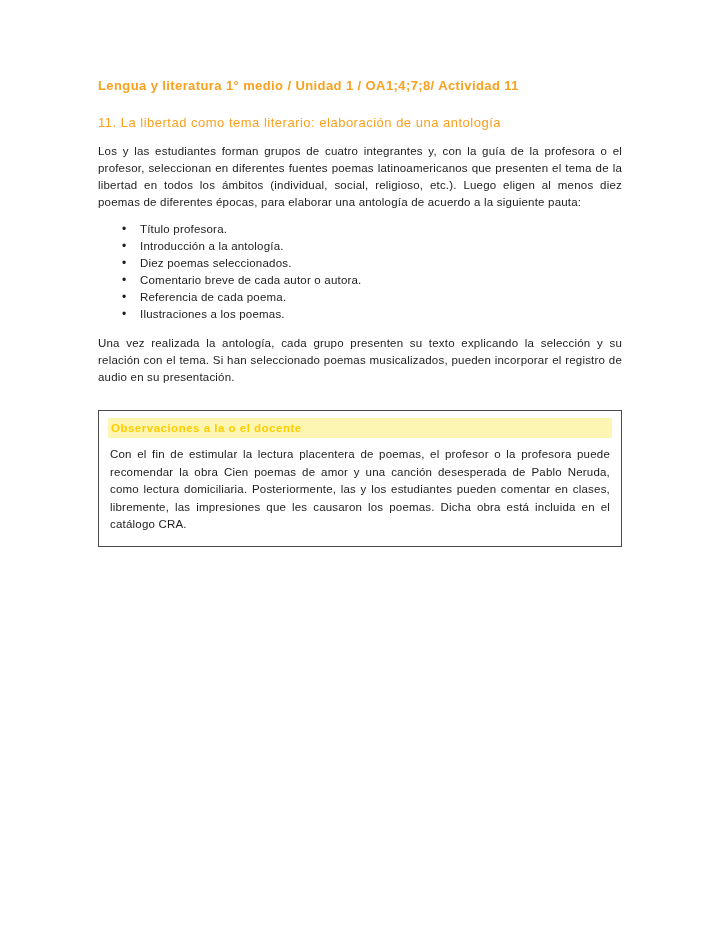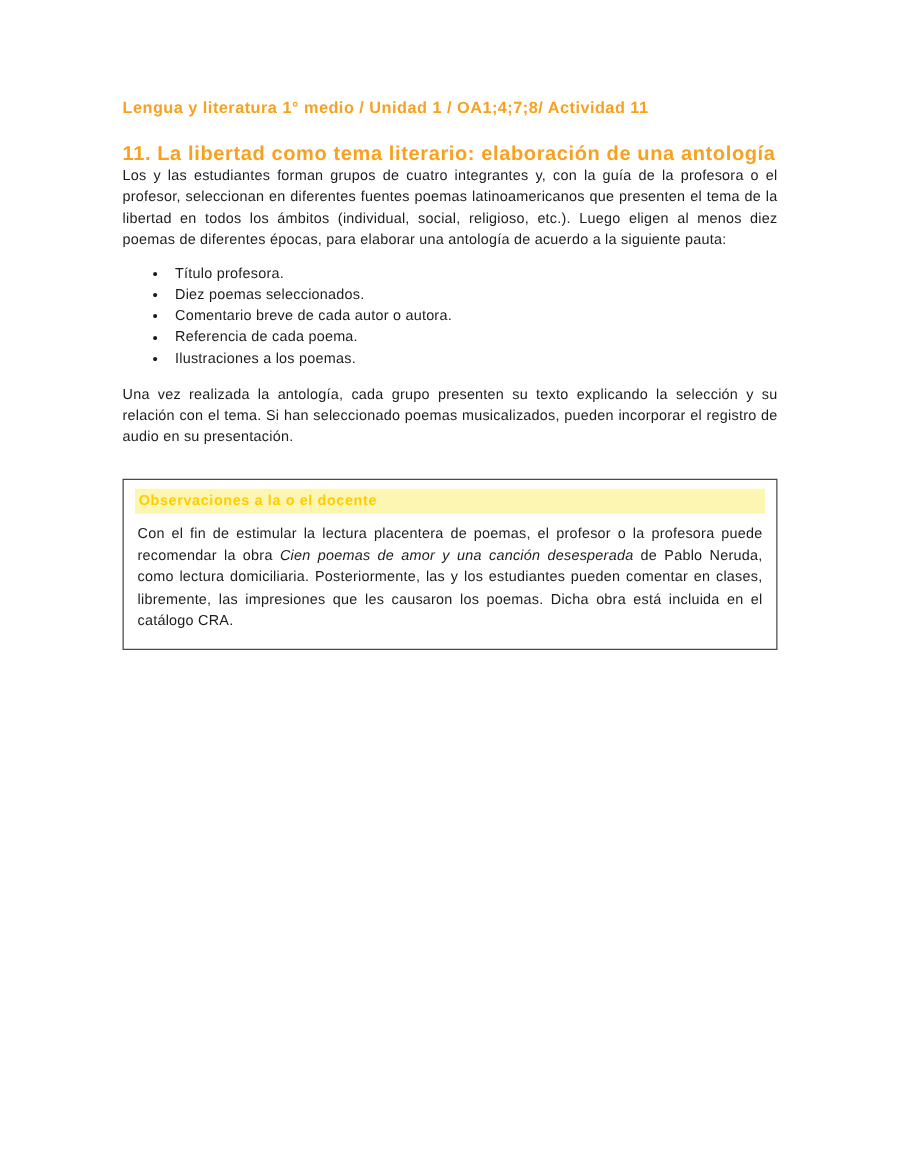--- a/index.html
+++ b/index.html
@@ -27,24 +27,24 @@
   }
   .breadcrumb{
     color:var(--heading-color);
     font-size:13px;
     font-weight:bold;
     letter-spacing:0.4px;
     margin-bottom:22px;
   }
   .activity-title{
     color:var(--heading-color);
-    font-size:16px;
-    font-weight:bold;
+    font-size:13px;
+    font-weight:normal;
     letter-spacing:0.5px;
-    margin-bottom:0;
+    margin-bottom:13px;
   }
   .body-text{
     font-size:11.5px;
     line-height:17px;
     letter-spacing:0.2px;
     text-align:justify;
   }
   .bullets{
     list-style:none;
     margin:10px 0 12px 0;
@@ -81,36 +81,36 @@
     margin-bottom:8px;
   }
   .note-body{
     font-size:11.5px;
     line-height:17.5px;
     letter-spacing:0.2px;
     text-align:justify;
     padding:0 2px;
   }
   .note-body .book-title{
-    font-style:italic;
   }
 </style>
 </head>
 <body>
 
 <div class="page">
 
   <h1 class="breadcrumb">Lengua y literatura 1° medio / Unidad 1 / OA1;4;7;8/ Actividad 11</h1>
 
   <h2 class="activity-title">11. La libertad como tema literario: elaboración de una antología</h2>
 
   <p class="body-text">Los y las estudiantes forman grupos de cuatro integrantes y, con la guía de la profesora o el profesor, seleccionan en diferentes fuentes poemas latinoamericanos que presenten el tema de la libertad en todos los ámbitos (individual, social, religioso, etc.). Luego eligen al menos diez poemas de diferentes épocas, para elaborar una antología de acuerdo a la siguiente pauta:</p>
 
   <ul class="bullets">
     <li>Título profesora.</li>
+    <li>Introducción a la antología.</li>
     <li>Diez poemas seleccionados.</li>
     <li>Comentario breve de cada autor o autora.</li>
     <li>Referencia de cada poema.</li>
     <li>Ilustraciones a los poemas.</li>
   </ul>
 
   <p class="body-text closing">Una vez realizada la antología, cada grupo presenten su texto explicando la selección y su relación con el tema. Si han seleccionado poemas musicalizados, pueden incorporar el registro de audio en su presentación.</p>
 
   <div class="note-box">
     <div class="note-title">Observaciones a la o el docente</div>

